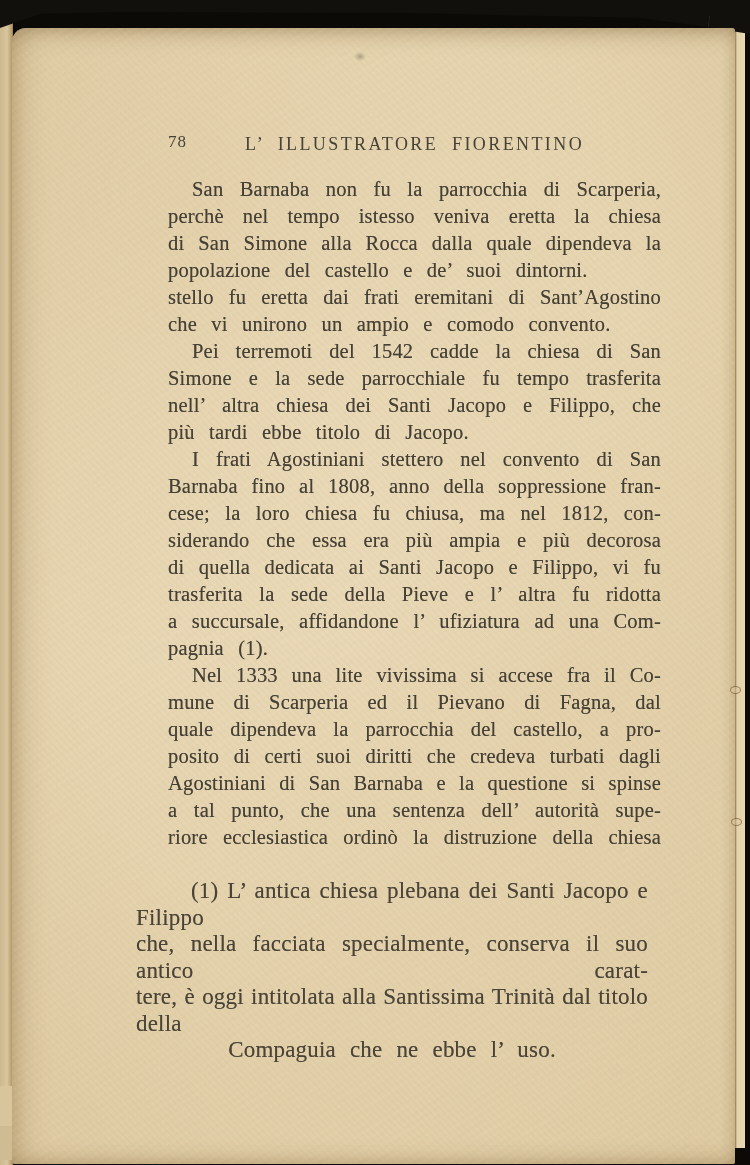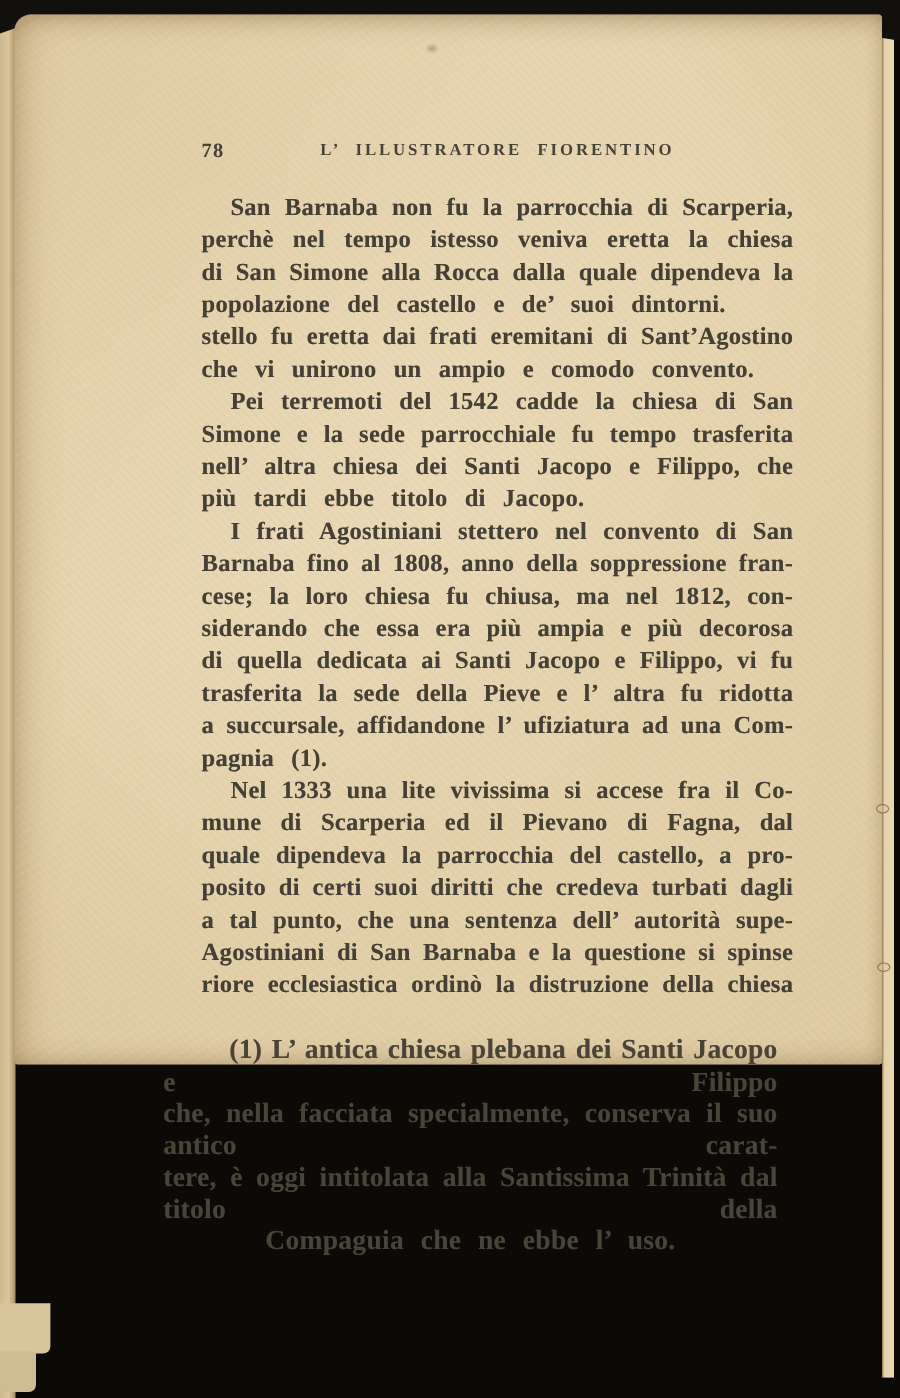--- a/index.html
+++ b/index.html
@@ -24,30 +24,29 @@
   .top-wedge{
     position:absolute;left:0;top:0;width:750px;height:34px;background:#12100c;
     clip-path:polygon(0 0,750px 0,750px 34px,700px 26px,640px 18px,400px 13px,120px 12px,40px 14px,0 28px);
   }
   .thread{
     position:absolute;left:704px;top:16px;width:14px;height:82px;
     border-left:1.5px solid rgba(60,50,35,.55);border-radius:0 0 0 14px;transform:rotate(7deg);
   }
   
   .page{
-    position:absolute;left:12px;top:12px;width:723px;height:875px;
+    position:absolute;left:12px;top:28px;width:723px;height:1136px;
     background:
       radial-gradient(ellipse at 48% 42%, #ecdcbb 0%, #e6d5b0 55%, #ddc9a0 100%);
     border-radius:14px 3px 2px 3px;
     box-shadow:
       inset 20px 0 30px -14px rgba(140,105,60,.38),
       inset -7px 0 14px -7px rgba(140,105,60,.30),
       inset 0 16px 24px -16px rgba(110,85,50,.5),
       inset 0 -14px 22px -14px rgba(120,90,50,.38);
-    font-weight: bold;
   }
   .texture{
     position:absolute;inset:0;border-radius:inherit;pointer-events:none;
     background:
       radial-gradient(circle at 22% 14%, rgba(195,165,115,.12), transparent 42%),
       radial-gradient(circle at 78% 58%, rgba(195,165,115,.10), transparent 46%),
       radial-gradient(circle at 45% 88%, rgba(195,165,115,.10), transparent 40%),
       repeating-linear-gradient(47deg, rgba(160,130,80,.035) 0 2px, transparent 2px 5px),
       repeating-linear-gradient(-31deg, rgba(255,250,235,.04) 0 3px, transparent 3px 7px);
   }
@@ -58,21 +57,21 @@
   .speck.s2{left:719px;top:790px;}
 
   
   .header{
     position:absolute;left:156px;top:104px;width:493px;height:20px;
     color:#474237;
   }
   .pagenum{position:absolute;left:0;top:0;font-size:17px;letter-spacing:1px;}
   .runtitle{
     position:absolute;left:0;right:0;top:2px;text-align:center;
-    font-size:14px;letter-spacing:2.4px;word-spacing:7px;white-space:nowrap;
+    font-size:18px;letter-spacing:2.4px;word-spacing:7px;white-space:nowrap;
   }
 
   
   .bodytext{
     position:absolute;left:156px;top:148px;width:493px;
     font-size:20.5px;line-height:27px;color:#454036;letter-spacing:.2px;
     text-shadow:0 0 .5px rgba(70,60,45,.55);
   }
   .ln{white-space:normal;}
   .j{text-align:justify;text-align-last:justify;text-justify:inter-word;}
@@ -134,22 +133,22 @@
       <div class="ln j">di quella dedicata ai Santi Jacopo e Filippo, vi fu</div>
       <div class="ln j">trasferita la sede della Pieve e l’ altra fu ridotta</div>
       <div class="ln j">a succursale, affidandone l’ ufiziatura ad una Com-</div>
       <div class="ln left">pagnia (1).</div>
     </div>
     <div>
       <div class="ln j ind">Nel 1333 una lite vivissima si accese fra il Co-</div>
       <div class="ln j">mune di Scarperia ed il Pievano di Fagna, dal</div>
       <div class="ln j">quale dipendeva la parrocchia del castello, a pro-</div>
       <div class="ln j">posito di certi suoi diritti che credeva turbati dagli</div>
+      <div class="ln j">Agostiniani di San Barnaba e la questione si spinse</div>
       <div class="ln j">a tal punto, che una sentenza dell’ autorità supe-</div>
-      <div class="ln j">Agostiniani di San Barnaba e la questione si spinse</div>
       <div class="ln j">riore ecclesiastica ordinò la distruzione della chiesa</div>
     </div>
   </div>
 
   <div class="footnote">
     <div class="ln j ind">(1) L’ antica chiesa plebana dei Santi Jacopo e Filippo</div>
     <div class="ln j">che, nella facciata specialmente, conserva il suo antico carat-</div>
     <div class="ln j">tere, è oggi intitolata alla Santissima Trinità dal titolo della</div>
     <div class="ln left">Compaguia che ne ebbe l’ uso.</div>
   </div>

